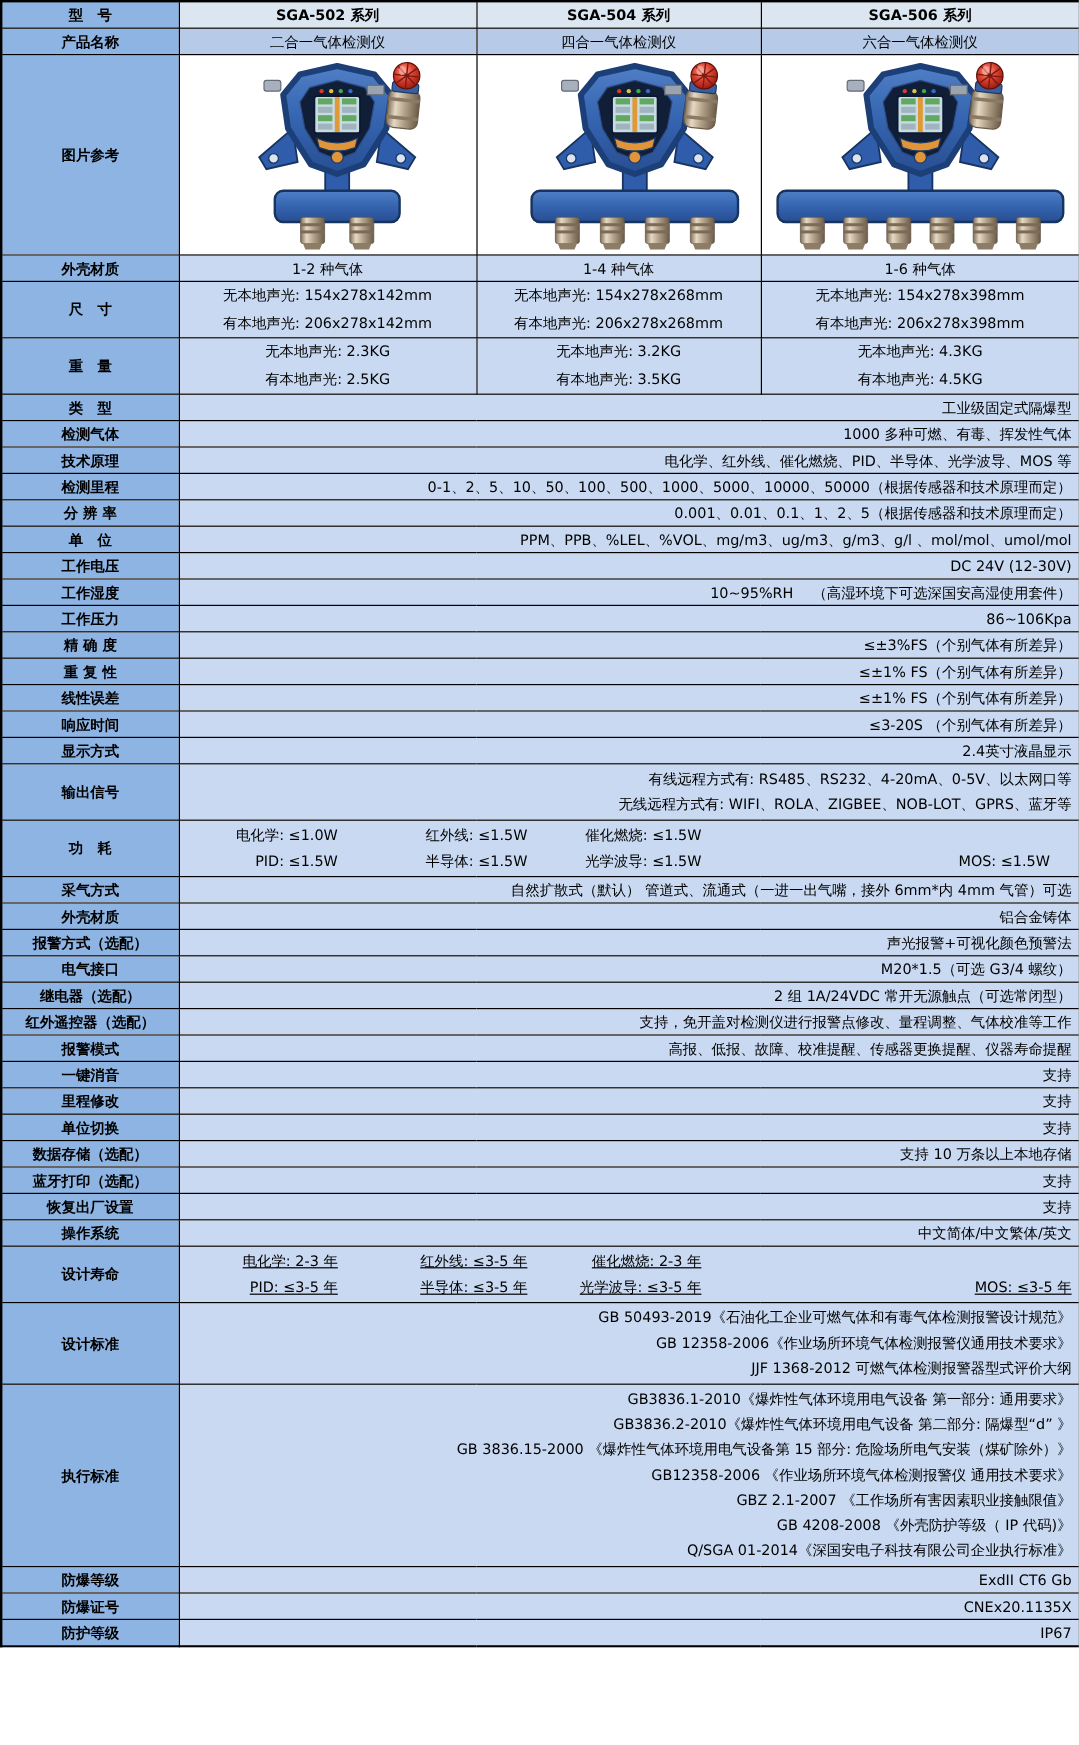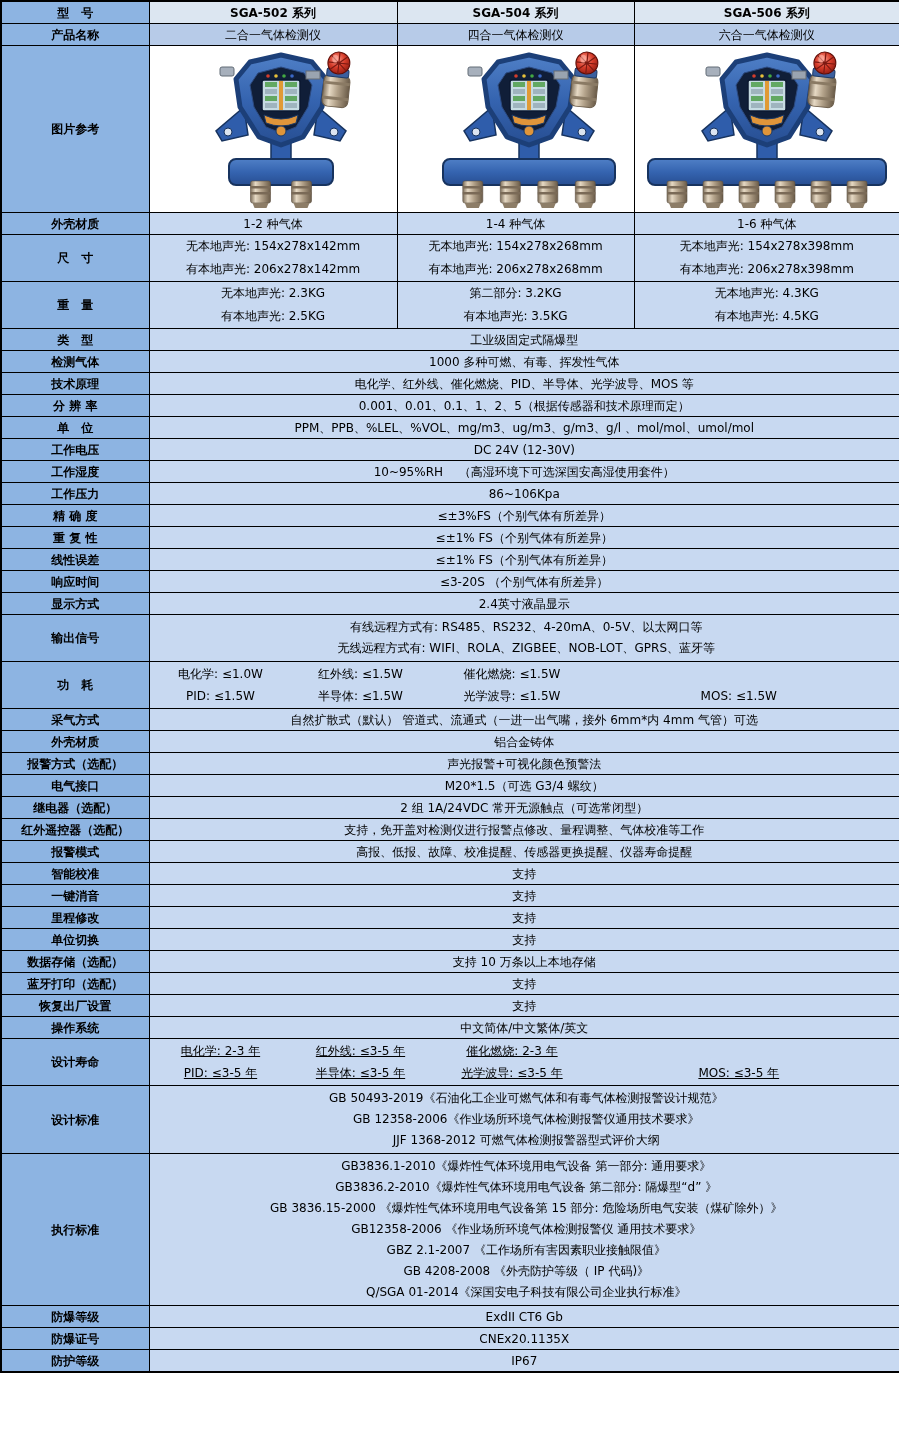--- a/index.html
+++ b/index.html
@@ -2,21 +2,21 @@
 <html style="--label-bg: #8DB4E2; --header-bg: #DCE6F1; --product-bg: #B7CBE8; --value-bg: #C8D9F1;"><head>
 <meta charset="utf-8">
 <style>
   html,body{margin:0;padding:0;background:#fff;}
   body{width:899px;font-family:"DejaVu Sans","Liberation Sans",sans-serif;color:#000;}
   table.spec{width:899px;border-collapse:collapse;table-layout:fixed;border:2px solid #000;font-size:12px;}
   table.spec td{border:1px solid #000;padding:0 6px;overflow:hidden;vertical-align:middle;line-height:20px;}
   td.lbl{background:var(--label-bg);font-weight:bold;text-align:center;padding:0 2px;}
   td.hdr-model{background:var(--header-bg);font-weight:bold;text-align:center;}
   td.hdr-prod{background:var(--product-bg);text-align:center;}
-  td.val{background:var(--value-bg);text-align:center;padding-left:10px;}
+  td.val{background:var(--value-bg);text-align:right;padding-left:10px;}
   td.val.center{text-align:center;padding-left:6px;}
   td.imgc{background:#fff;text-align:center;padding:2px 0;}
   tr.r21 td{height:21px;}
   tr.r46 td{height:46px;}
   tr.rimg td{height:166px;}
   .twoline div{line-height:23px;}
   .lines div{line-height:21px;}
   .gridrow{display:flex;line-height:22px;}
   .gridrow span{display:block;}
   .gridrow span:nth-child(1){width:122px;}
@@ -294,21 +294,21 @@
         <div>有本地声光: 206x278x398mm</div>
       </td>
     </tr>
     <tr class="r46">
       <td class="lbl">重　量</td>
       <td class="val center twoline">
         <div>无本地声光: 2.3KG</div>
         <div>有本地声光: 2.5KG</div>
       </td>
       <td class="val center twoline">
-        <div>第二部分: 3.2KG</div>
+        <div>无本地声光: 3.2KG</div>
         <div>有本地声光: 3.5KG</div>
       </td>
       <td class="val center twoline">
         <div>无本地声光: 4.3KG</div>
         <div>有本地声光: 4.5KG</div>
       </td>
     </tr>
   </tbody>
   <tbody id="spec-body">
       <tr class="r21">
@@ -317,20 +317,24 @@
       </tr>
       <tr class="r21">
         <td class="lbl">检测气体</td>
         <td class="val" colspan="3">1000 多种可燃、有毒、挥发性气体</td>
       </tr>
       <tr class="r21">
         <td class="lbl">技术原理</td>
         <td class="val" colspan="3">电化学、红外线、催化燃烧、PID、半导体、光学波导、MOS 等</td>
       </tr>
       <tr class="r21">
+        <td class="lbl">检测里程</td>
+        <td class="val" colspan="3">0-1、2、5、10、50、100、500、1000、5000、10000、50000（根据传感器和技术原理而定）</td>
+      </tr>
+      <tr class="r21">
         <td class="lbl">分 辨 率</td>
         <td class="val" colspan="3">0.001、0.01、0.1、1、2、5（根据传感器和技术原理而定）</td>
       </tr>
       <tr class="r21">
         <td class="lbl">单　位</td>
         <td class="val" colspan="3">PPM、PPB、%LEL、%VOL、mg/m3、ug/m3、g/m3、g/l 、mol/mol、umol/mol</td>
       </tr>
       <tr class="r21">
         <td class="lbl">工作电压</td>
         <td class="val" colspan="3">DC 24V (12-30V)</td>
@@ -365,21 +369,21 @@
       </tr>
       <tr>
         <td class="lbl">输出信号</td>
         <td class="val lines" colspan="3" style="padding: 2px 6px 2px 10px;">
           <div>有线远程方式有: RS485、RS232、4-20mA、0-5V、以太网口等</div>
           <div>无线远程方式有: WIFI、ROLA、ZIGBEE、NOB-LOT、GPRS、蓝牙等</div>
         </td>
       </tr>
       <tr>
         <td class="lbl">功　耗</td>
-        <td class="val" colspan="3" style="padding: 1px 6px 1px 10px;">
+        <td class="val" colspan="3" style="padding: 1px 24px 1px 10px;">
           <div class="gridrow">
             <span>电化学: ≤1.0W</span>
             <span>红外线: ≤1.5W</span>
             <span>催化燃烧: ≤1.5W</span>
             <span></span>
           </div>
           <div class="gridrow">
             <span>PID: ≤1.5W</span>
             <span>半导体: ≤1.5W</span>
             <span>光学波导: ≤1.5W</span>
@@ -407,24 +411,20 @@
         <td class="lbl">继电器（选配）</td>
         <td class="val" colspan="3">2 组 1A/24VDC 常开无源触点（可选常闭型）</td>
       </tr>
       <tr class="r21">
         <td class="lbl">红外遥控器（选配）</td>
         <td class="val" colspan="3">支持，免开盖对检测仪进行报警点修改、量程调整、气体校准等工作</td>
       </tr>
       <tr class="r21">
         <td class="lbl">报警模式</td>
         <td class="val" colspan="3">高报、低报、故障、校准提醒、传感器更换提醒、仪器寿命提醒</td>
-      </tr>
-      <tr class="r21">
-        <td class="lbl">智能校准</td>
-        <td class="val" colspan="3">支持</td>
       </tr>
       <tr class="r21">
         <td class="lbl">一键消音</td>
         <td class="val" colspan="3">支持</td>
       </tr>
       <tr class="r21">
         <td class="lbl">里程修改</td>
         <td class="val" colspan="3">支持</td>
       </tr>
       <tr class="r21">

